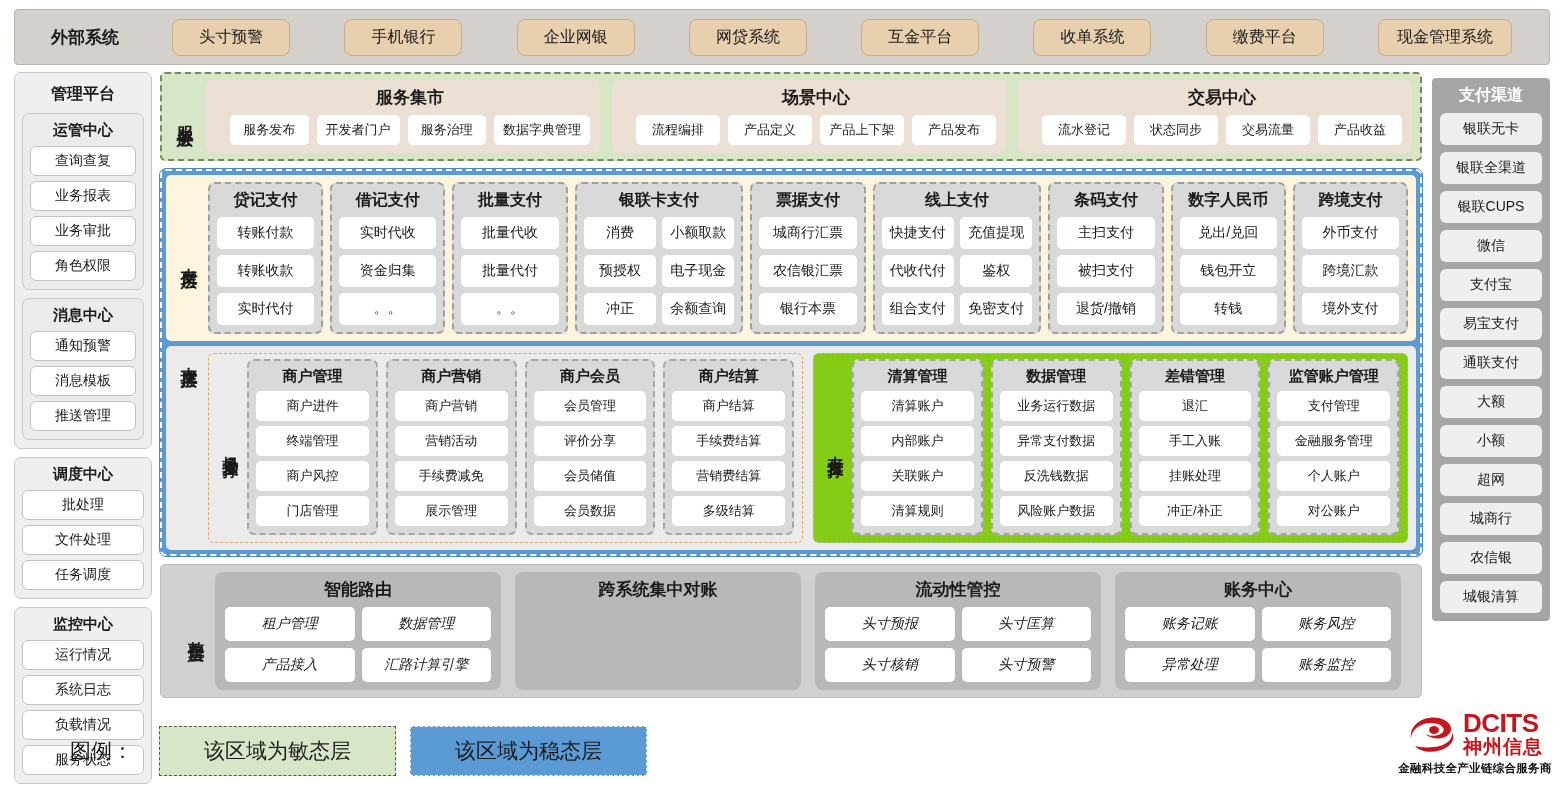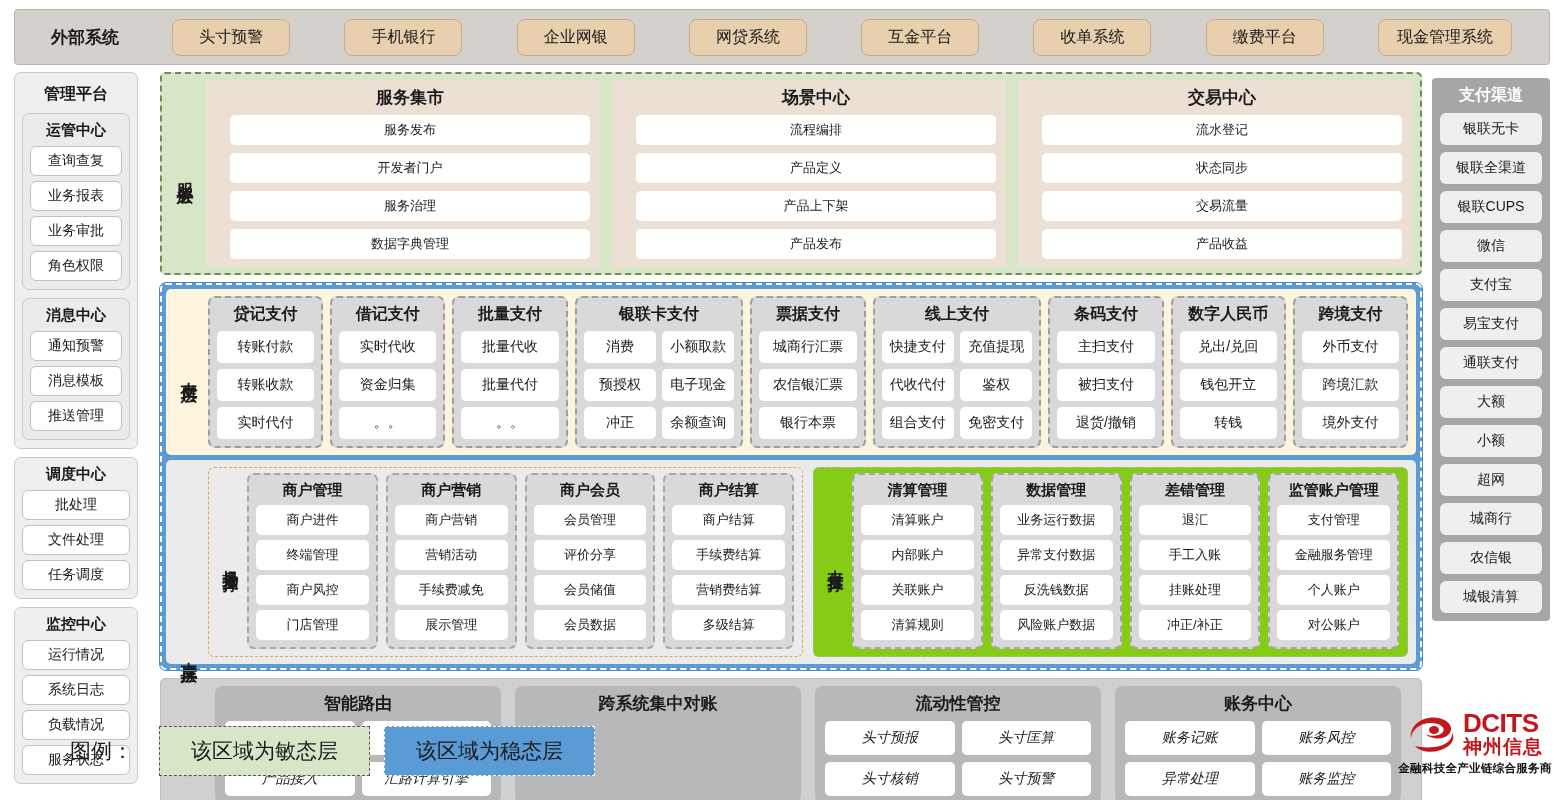--- a/index.html
+++ b/index.html
@@ -51,21 +51,21 @@
     padding: 7px 18px;
     min-width: 118px;
     text-align: center;
     white-space: nowrap;
   }
 
   
   .mgmt-col {
     position: absolute;
     left: 14px; top: 72px;
-    width: 124px;
+    width: 138px;
   }
   .mgmt-title {
     font-size: 16px; font-weight: bold; color: #1a1a1a;
     text-align: center; padding: 6px 0 8px 0;
   }
   .mgmt-outer {
     background: #efefef;
     border: 1px solid #c9c9c9;
     border-radius: 7px;
     padding: 5px 7px 8px 7px;
@@ -118,29 +118,29 @@
     font-size: 17px; font-weight: bold; color: #1a1a1a;
     letter-spacing: 3px;
     display: flex; align-items: center; justify-content: center;
     width: 30px; flex: none;
     text-align: center;
   }
   .svc-groups { flex: 1; display: flex; gap: 12px; padding-left: 6px; }
   .svc-group {
     flex: 1;
     background: #ece0d4;
-    border-radius: 2px;
+    border-radius: 7px;
     padding: 4px 10px 8px 24px;
     font-family: Liberation Serif, serif;
   }
   .svc-group-title {
     font-size: 17px; font-weight: bold; color: #1a1a1a;
     text-align: center; padding: 2px 0 6px 0;
   }
-  .svc-chips { display: flex; gap: 8px; justify-content: center; flex-direction: column; }
+  .svc-chips { display: flex; gap: 8px; justify-content: center; }
   .chip-white {
     background: #ffffff;
     border-radius: 5px;
     font-size: 13px; color: #1a1a1a;
     padding: 6px 9px;
     text-align: center;
     white-space: nowrap;
     flex: 1;
   }
 
@@ -190,21 +190,21 @@
     text-align: center;
     padding: 7px 6px;
     white-space: nowrap;
   }
 
   
   .sup-layer {
     background: #ebebeb;
     border-radius: 5px;
     display: flex;
-    align-items: flex-end;
+    align-items: flex-start;
     padding: 7px 8px;
   }
   .sup-blocks { flex: 1; display: flex; gap: 10px; padding-left: 4px; }
   .sup-block {
     flex: 1;
     border-radius: 6px;
     padding: 5px 8px 7px 8px;
     display: flex; align-items: stretch;
   }
   .sup-block.scenario { border: 1px dashed #d9a45b; background: #ebebeb; }
@@ -286,21 +286,21 @@
     position: absolute;
     left: 70px; top: 726px;
     display: flex; align-items: center; gap: 14px;
   }
   .legend-label {
     font-size: 21px; color: #1a1a1a;
     margin-right: 12px;
   }
   .legend-box {
     font-size: 21px; color: #1a1a1a;
-    padding: 10px 31px;
+    padding: 10px 44px;
     text-align: center;
   }
   .legend-agile { background: #d7e6c7; border: 1px dashed #555; }
   .legend-stable { background: #5b9bd5; border: 1px dashed #ffffff; }
 
   
   .logo {
     position: absolute;
     left: 1390px; top: 710px;
     width: 170px;

